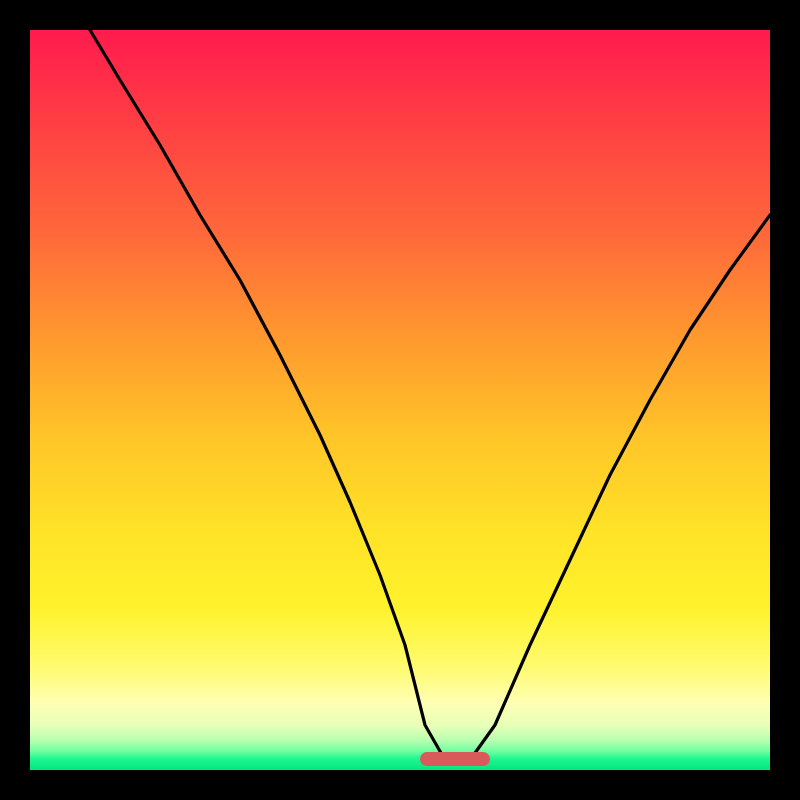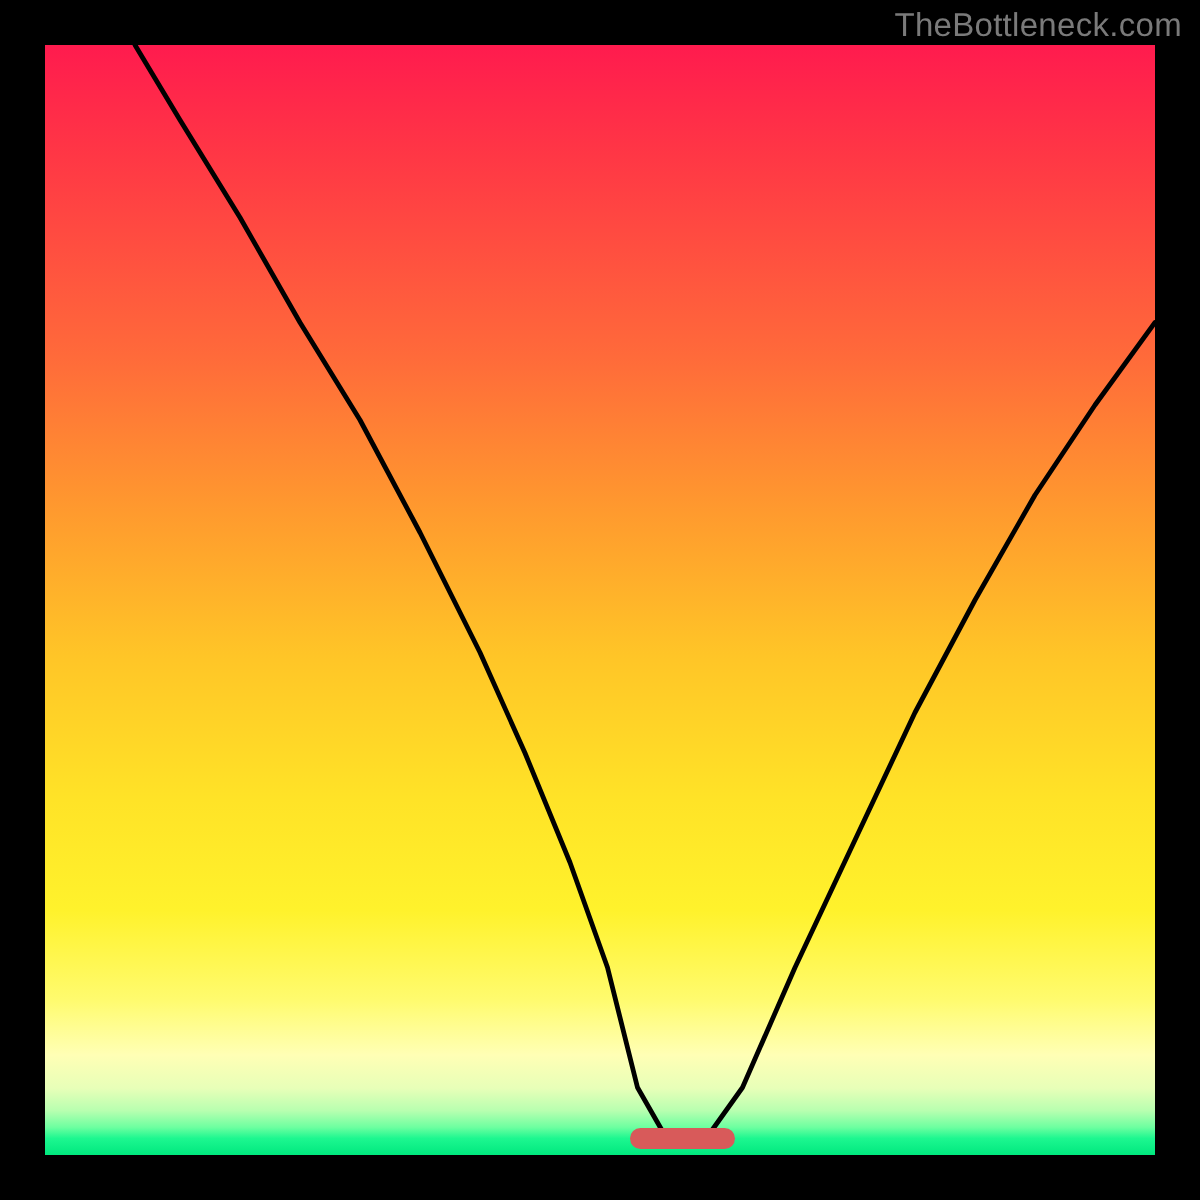--- a/index.html
+++ b/index.html
@@ -65,21 +65,20 @@
     font-size: 22px;
     color: #7a7a7a;
     letter-spacing: 0.2px;
   }
 </style>
 </head>
 <body>
 
 <div class="frame">
 
-  <div class="watermark">TheBottleneck.com</div>
 
   <div class="plot">
 
     <svg class="curve" viewBox="0 0 740 740" preserveAspectRatio="none">
       <path id="curve-path" fill="none" stroke="#000" stroke-width="3.2" stroke-linecap="round" stroke-linejoin="round" d="M60 0 L90 50 L130 115 L170 185 L210 250 L250 325 L290 405 L320 472 L350 545 L375 615 L395 695 L415 730 L440 730 L465 695 L500 615 L540 530 L580 445 L620 370 L660 300 L700 240 L740 185"></path>
     </svg>
 
     <div class="marker" style="left: 390px; width: 70px; bottom: 4px;"></div>
   </div>
 </div>

